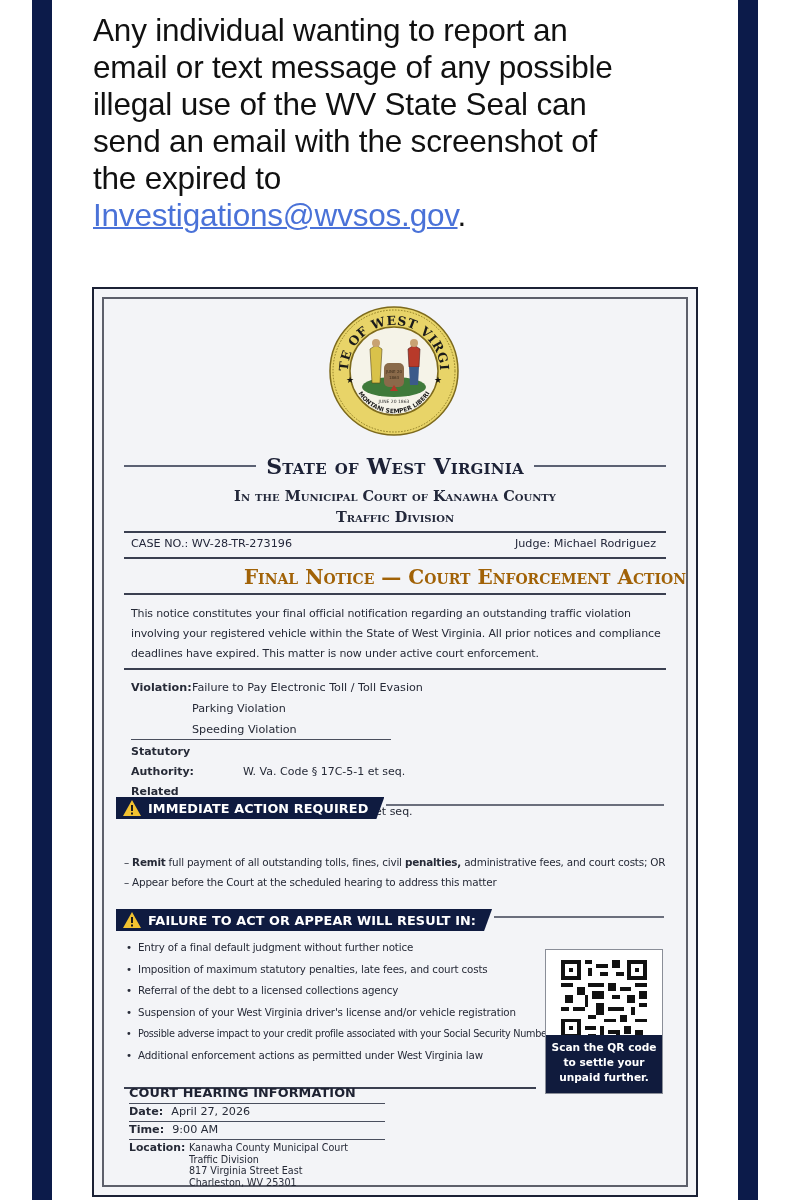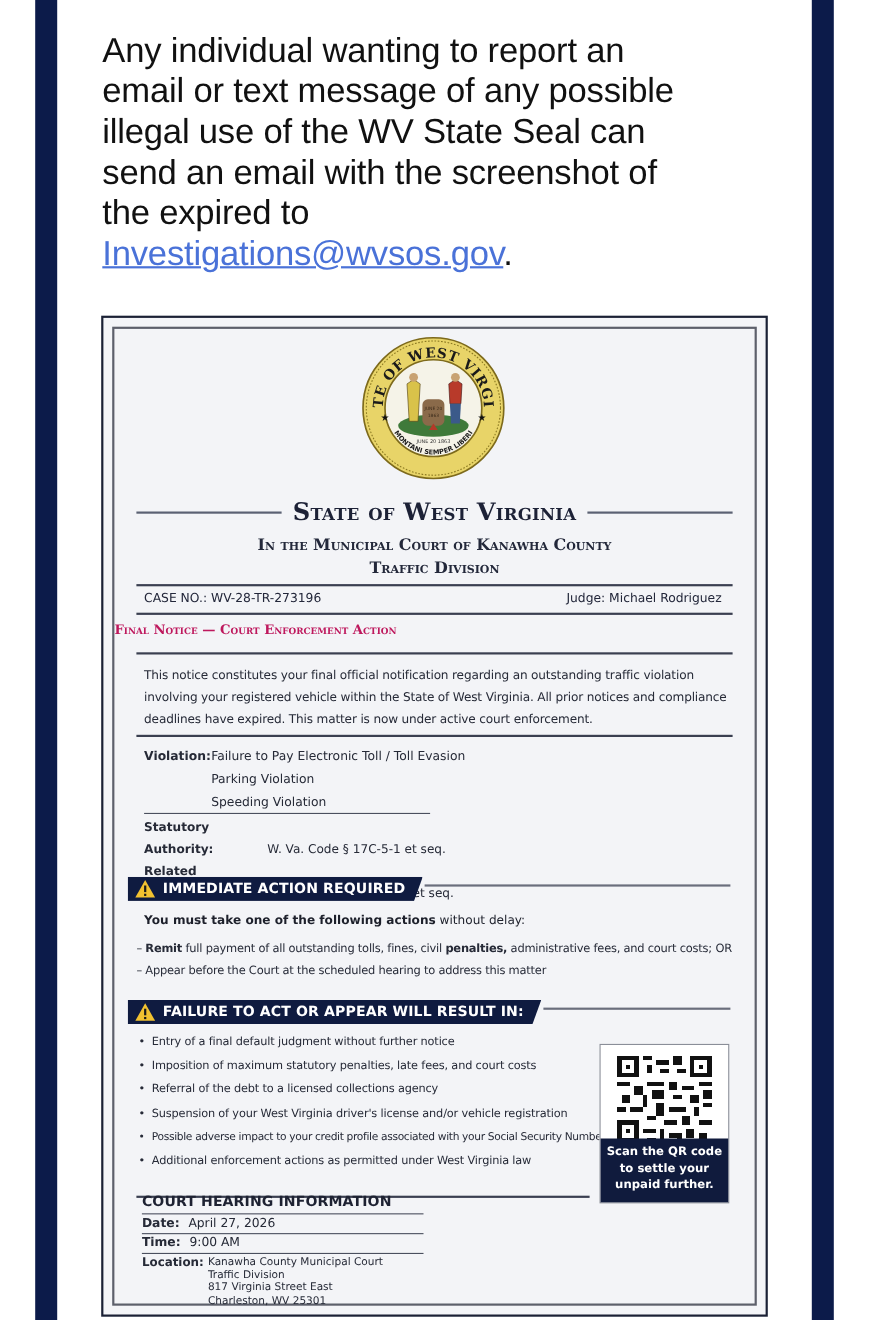--- a/index.html
+++ b/index.html
@@ -6,21 +6,21 @@
   html, body { width: 790px; height: 1200px; overflow: hidden; background: #ffffff; }
   body { position: relative; font-family: "Liberation Sans", sans-serif; }
 
   .side-bar { position: absolute; top: 0; width: 20px; height: 1200px; background: #0c1b4a; }
   .side-bar.left { left: 32px; }
   .side-bar.right { left: 738px; }
 
   .intro {
     position: absolute; left: 93px; top: 12px; width: 620px;
     font-family: "Liberation Sans", sans-serif;
-    font-size: 31.5px; line-height: 37px; color: #111111; letter-spacing: -0.2px; margin-top: 15px;
+    font-size: 31.5px; line-height: 37px; color: #111111; letter-spacing: -0.2px;
   }
   .intro a { color: #4a72d8; text-decoration: underline; text-decoration-thickness: 2px; }
 
   
   .notice-outer {
     position: absolute; left: 92px; top: 287px; width: 606px; height: 910px;
     border: 2px solid #1b2135; background: #f4f5f8;
   }
   .notice-inner {
     position: absolute; left: 8px; top: 8px; right: 8px; bottom: 8px;
@@ -45,23 +45,23 @@
   .subtitle.div { top: 209px; font-size: 14.5px; }
 
   .hr { position: absolute; left: 20px; right: 20px; height: 1.5px; background: #3a3f50; }
 
   .case-row {
     position: absolute; left: 27px; right: 30px; top: 238px; display: flex; justify-content: space-between;
     font-size: 11.2px; color: #23273a;
   }
 
   .final-notice {
-    position: absolute; left: 0; right: 0; top: 266px; text-align: left;
+    position: absolute; left: 0; right: 0; top: 266px; text-align: right;
     font-family: "DejaVu Serif", serif; font-weight: bold; font-variant: small-caps;
-    font-size: 12px; color: #be185d;
+    font-size: 20px; color: #a16207;
   }
 
   .para { position: absolute; left: 27px; right: 22px; top: 305px; font-size: 11px; line-height: 20px; color: #262a37; letter-spacing: -0.15px; }
 
   .violation-block { position: absolute; left: 27px; top: 378px; font-size: 11.2px; line-height: 21px; color: #262a37; }
   .violation-block .lbl { font-weight: bold; display: inline-block; width: 61px; }
   .violation-block .item { display: block; padding-left: 61px; }
   .violation-block .item.first { display: inline; padding-left: 0; }
 
   .short-hr { position: absolute; left: 27px; width: 260px; height: 1.2px; background: #4a4f5e; }
@@ -194,21 +194,20 @@
         <svg class="warn" viewBox="0 0 20 18">
             <polygon points="10,1 19,17 1,17" fill="#f2c230"></polygon>
             <rect x="9" y="6" width="2" height="6" fill="#1a1a1a"></rect>
             <rect x="9" y="13.5" width="2" height="2" fill="#1a1a1a"></rect>
           </svg>
         <span>IMMEDIATE ACTION REQUIRED</span>
       </div>
       <div class="rule"></div>
     </div>
 
-    <div class="must"><b>You must take one of the following actions</b><span> without delay:</span></div>
     <div class="dash-list">
       <div><span>– </span><b>Remit</b><span> full payment of all outstanding tolls, fines, civil </span><b>penalties,</b><span> administrative fees, and court costs; OR</span></div>
       <div><span>– </span><span>Appear before the Court at the scheduled hearing to address this matter</span></div>
     </div>
 
     <div class="banner-row" style="top:610px">
       <div class="banner">
         <svg class="warn" viewBox="0 0 20 18">
             <polygon points="10,1 19,17 1,17" fill="#f2c230"></polygon>
             <rect x="9" y="6" width="2" height="6" fill="#1a1a1a"></rect>

